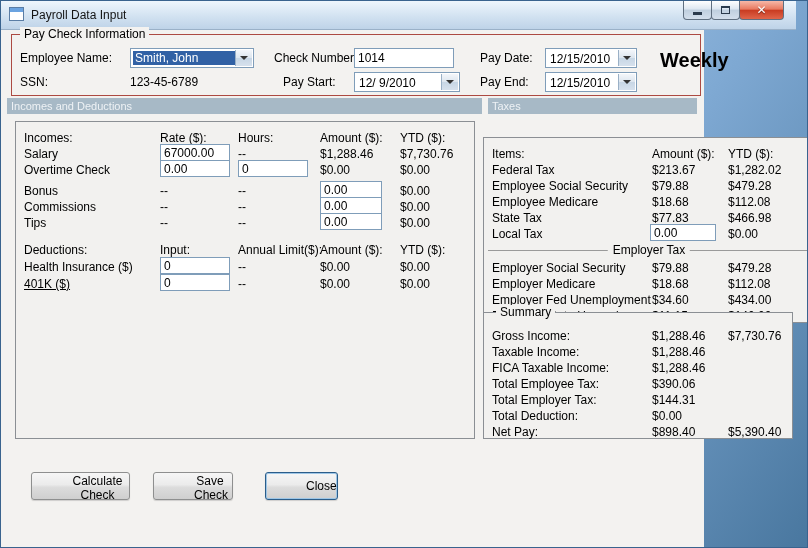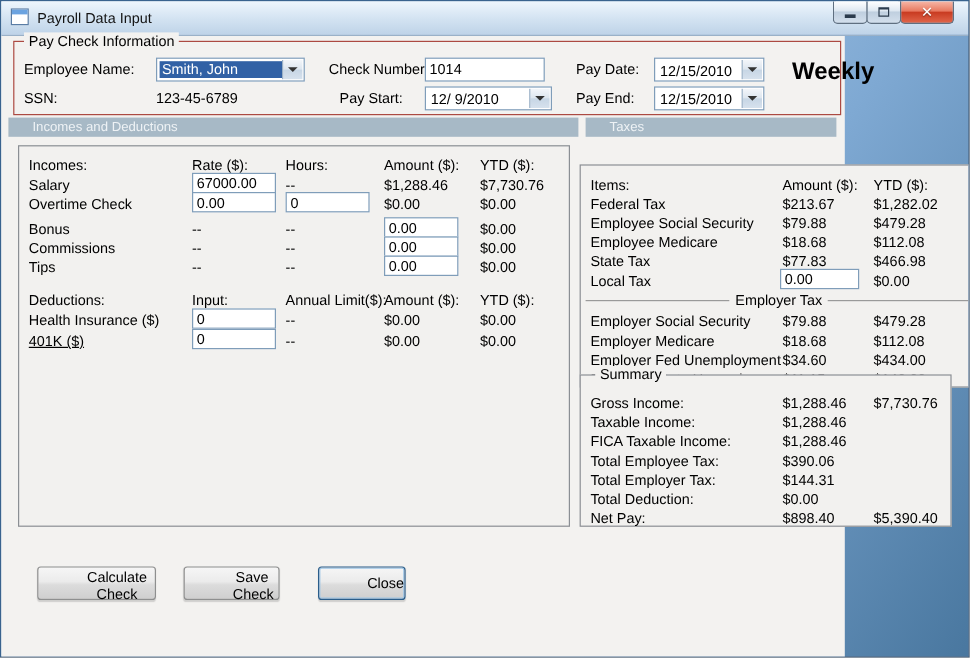--- a/index.html
+++ b/index.html
@@ -3,21 +3,21 @@
 <meta charset="utf-8">
 <style>
   html,body{margin:0;padding:0;background:#9c9c9c;}
   .win{
     position:relative;width:808px;height:548px;overflow:hidden;
     font-family:"Liberation Sans",sans-serif;color:#000;
     background:linear-gradient(125deg,#d9eafa 0%,#b9d4ee 30%,#7fa9d3 65%,#49779f 100%);
     border:1px solid #39638e;box-sizing:border-box;
   }
   
-  .titlebar{position:absolute;left:0;top:0;right:0;height:28px;
+  .titlebar{position:absolute;left:0;top:0;right:11px;height:28px;
     background:linear-gradient(#eef6fd,#d2e2f1 55%,#bed3e8);
     border-bottom:1px solid #9ab1c8;}
   .app-icon{position:absolute;left:8px;top:6px;width:15px;height:14px;background:#fff;
     border:1px solid #5a7da5;box-sizing:border-box;}
   .app-icon::before{content:"";position:absolute;left:0;top:0;right:0;height:4px;background:#6ba3e0;}
   .title-text{position:absolute;left:30px;top:7px;font-size:12px;color:#141414;white-space:nowrap;}
   .winbtns{position:absolute;top:0;right:12px;display:flex;}
   .winbtn{height:19px;border:1px solid #5f6f80;border-top:none;border-radius:0 0 4px 4px;
     display:flex;align-items:center;justify-content:center;margin-left:-1px;box-sizing:border-box;}
   .winbtn.minb,.winbtn.maxb{width:29px;background:linear-gradient(#ffffff,#dde7f1 45%,#bfcfdf 50%,#d3dfec);}
@@ -39,21 +39,21 @@
   .combo-sel{position:absolute;left:2px;top:2px;bottom:2px;right:18px;background:#3161a5;color:#fff;
     font-size:12px;line-height:14px;padding:0 2px;white-space:nowrap;overflow:hidden;}
   .dtp-text{position:absolute;left:4px;top:3px;font-size:12px;white-space:nowrap;}
   .drop-btn{position:absolute;right:1px;top:1px;bottom:1px;width:16px;
     background:linear-gradient(#f3f6fa,#dde6ef 48%,#c7d6e5 52%,#d6e1ed);
     border-left:1px solid #9ab0c6;display:flex;align-items:center;justify-content:center;}
   .tri{width:0;height:0;border-left:4px solid transparent;border-right:4px solid transparent;
     border-top:4px solid #333;}
   
   .sectbar{position:absolute;height:16px;background:#a7b9c6;color:#eef2f5;
-    font-size:11px;line-height:16px;padding-left:20px;box-sizing:border-box;}
+    font-size:11px;line-height:16px;padding-left:4px;box-sizing:border-box;}
   
   .panel{position:absolute;background:#f2f1ef;border:1px solid #8b8f94;box-sizing:border-box;}
   .row{position:absolute;left:0;right:0;height:16px;}
   .cell{position:absolute;top:0;font-size:12px;line-height:16px;white-space:nowrap;}
   .hdr{}
   .u{text-decoration:underline;}
   .c0{left:8px}.c1{left:144px}.c2{left:222px}.c3{left:304px}.c4{left:384px}
   .t0{left:8px}.t1{left:168px}.t2{left:244px}
   .tb{position:absolute;top:-2px;height:17px;box-sizing:border-box;background:#fff;
     border:1px solid #7f9db9;font:12px "Liberation Sans",sans-serif;padding:0 3px;}

